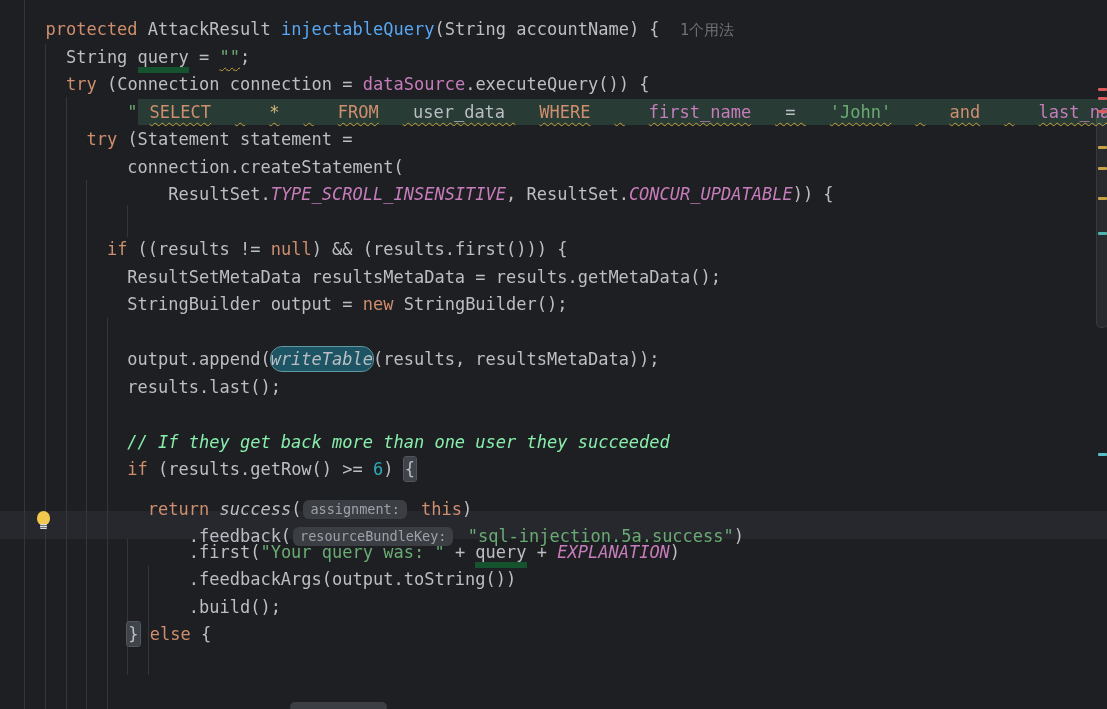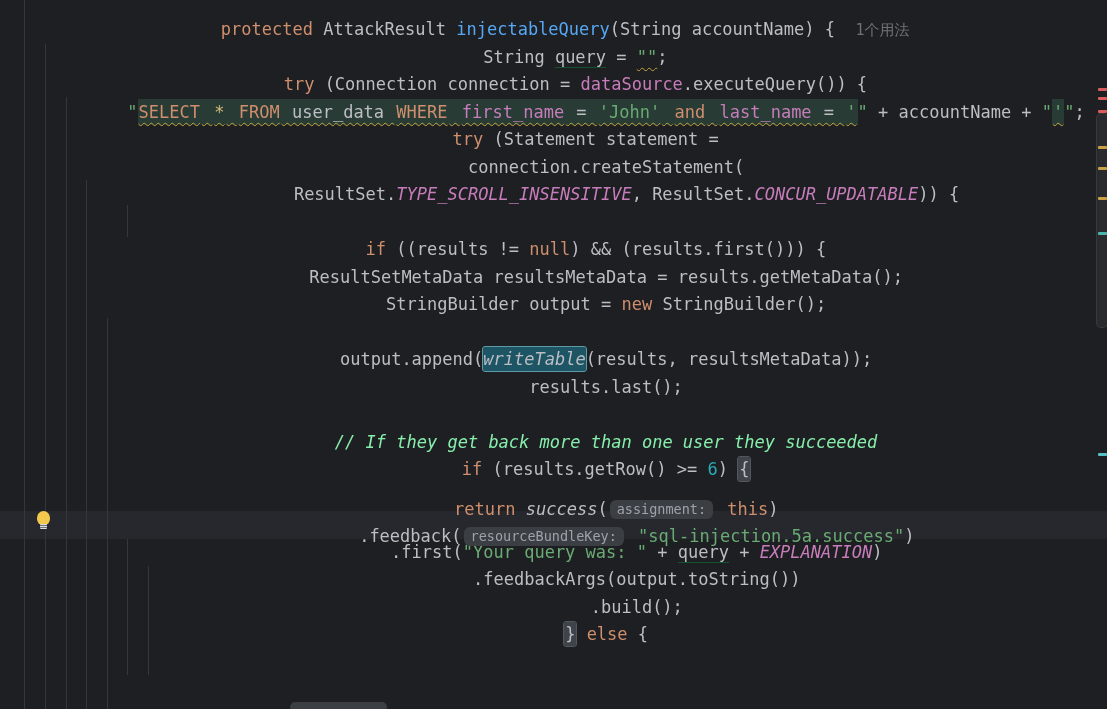--- a/index.html
+++ b/index.html
@@ -1,39 +1,39 @@
 <!DOCTYPE html>
 <html><head>
 <meta charset="utf-8">
 <style>
   html,body{margin:0;padding:0;}
   body{
     width:1107px;height:709px;overflow:hidden;
     background:#1E1F22;
     font-family:"DejaVu Sans Mono","Liberation Mono",monospace;
   }
-  #editor{position:relative;width:1107px;height:709px;text-align:center;}
+  #editor{position:relative;width:1107px;height:709px;}
   #curline{position:absolute;left:0;width:1107px;background:#26282E;z-index:1;}
   .guide{position:absolute;width:1px;background:#33363B;z-index:2;}
   #code{position:absolute;left:0;top:16px;z-index:3;font-size:17px;line-height:27.5px;color:#BCBEC4;}
   .line{white-space:pre;height:27.5px;padding-left:25px;}
   
   .k{color:#CF8E6D;}           
   .d{color:#BCBEC4;}           
   .s{color:#6AAB73;}           
   .n{color:#2AACB8;}           
   .m{color:#86efac;font-style:italic;}           
   .p{color:#C77DBB;}           
   .b{color:#56A8F5;}           
   .o{color:#D5B778;}           
   .i{font-style:italic;}
-  .u{border-bottom:1px solid #14532d;}  
+  .u{border-bottom:6px solid #14532d;}  
   .w{text-decoration-line:underline;text-decoration-style:wavy;text-decoration-color:#C7A23C;text-decoration-thickness:1px;text-underline-offset:4px;}
-  .g{background:#283B35;padding:3px 1px;}            
-  .cbox{background:#1D5564;outline:1px solid #5E9AA6;border-radius:2px;padding:2px 0;} 
+  .g{background:#283B35;padding:3px 12px;}            
+  .cbox{background:#1D5564;outline:1px solid #5E9AA6;border-radius:11px;padding:2px 0;} 
   .bx{background:#3F444A;outline:1px solid #53575D;border-radius:2px;padding:2px 1px;} 
   .chip{
     display:inline-block;background:#3B3E43;color:#9DA2AB;
     font-size:13.5px;line-height:19px;border-radius:6px;
     padding:0 7px;margin:17px 4px 0 2px;position:relative;top:-1px;
   }
   .hint{color:#6E7277;font-size:15px;}
   
   #bulb{position:absolute;z-index:4;width:15px;}
   #bulb .glass{width:13px;height:14px;margin:0 auto;background:#F2C94C;border-radius:50% 50% 42% 42%;}

